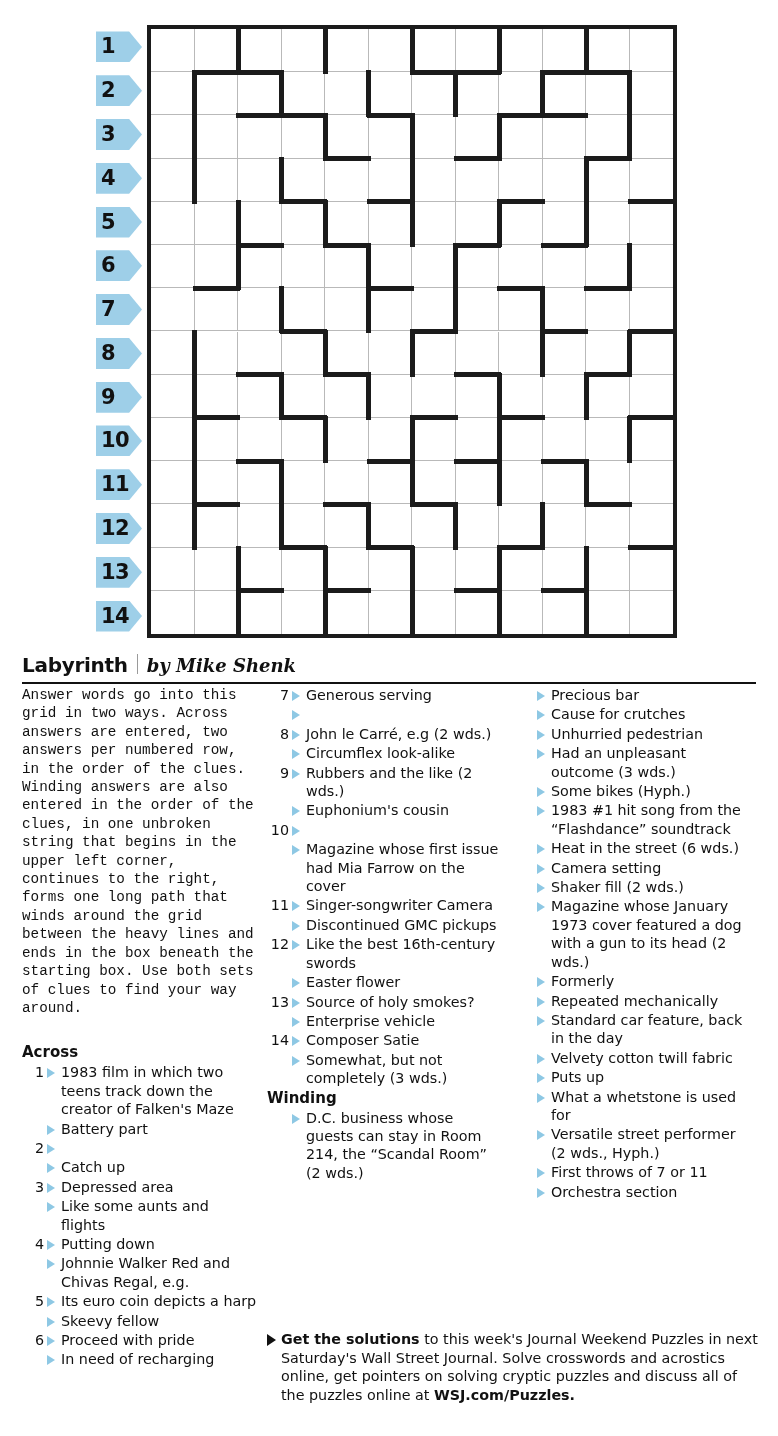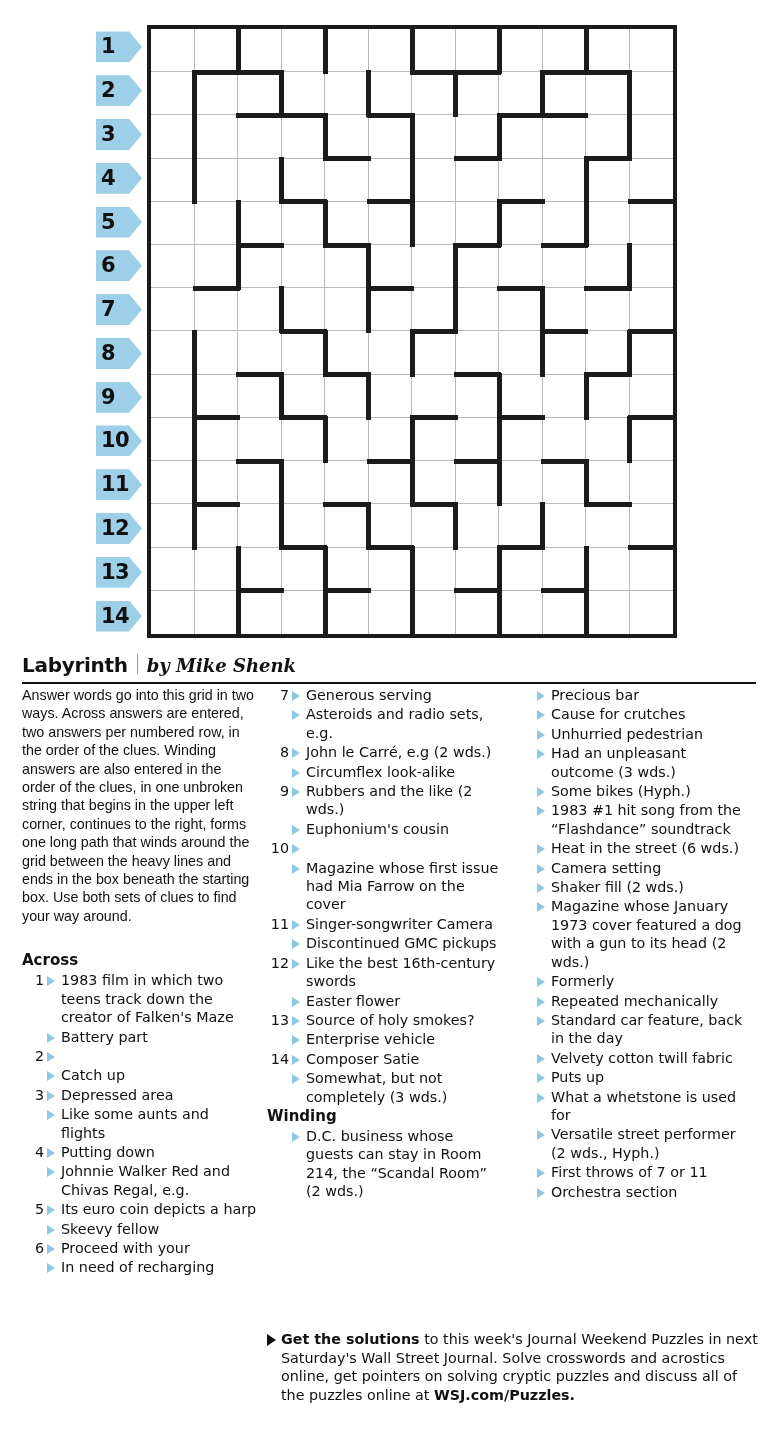--- a/index.html
+++ b/index.html
@@ -140,21 +140,21 @@
     width: 736px;
     display: flex;
     gap: 0px;
   }
   .clue-col {
     width: 245px;
     box-sizing: border-box;
     padding-right: 10px;
   }
   .intro-text {
-    font-family: Liberation Sans, sans-serif;
+    font-family: Liberation Mono, monospace;
     font-size: 14.3px;
     line-height: 18.4px;
     color: #111;
     margin: 0 0 26px 0;
   }
   .section-head {
     font-family: "DejaVu Sans", sans-serif;
     font-weight: bold;
     font-size: 15px;
     color: #111;
@@ -645,21 +645,21 @@
         <span class="tri">
           <i></i>
         </span>
         <span class="clue-text">Skeevy fellow</span>
       </div>
       <div class="clue">
         <span class="clue-num">6</span>
         <span class="tri">
           <i></i>
         </span>
-        <span class="clue-text">Proceed with your</span>
+        <span class="clue-text">Proceed with pride</span>
       </div>
       <div class="clue sub">
         <span class="clue-num">&nbsp;</span>
         <span class="tri">
           <i></i>
         </span>
         <span class="clue-text">In need of recharging</span>
       </div>
     </div>
   <div class="clue-col" id="col-2">
@@ -668,21 +668,20 @@
         <span class="tri">
           <i></i>
         </span>
         <span class="clue-text">Generous serving</span>
       </div>
       <div class="clue sub">
         <span class="clue-num">&nbsp;</span>
         <span class="tri">
           <i></i>
         </span>
-        <span class="clue-text">Asteroids and radio sets, e.g.</span>
       </div>
       <div class="clue">
         <span class="clue-num">8</span>
         <span class="tri">
           <i></i>
         </span>
         <span class="clue-text">John le Carré, e.g (2 wds.)</span>
       </div>
       <div class="clue sub">
         <span class="clue-num">&nbsp;</span>

